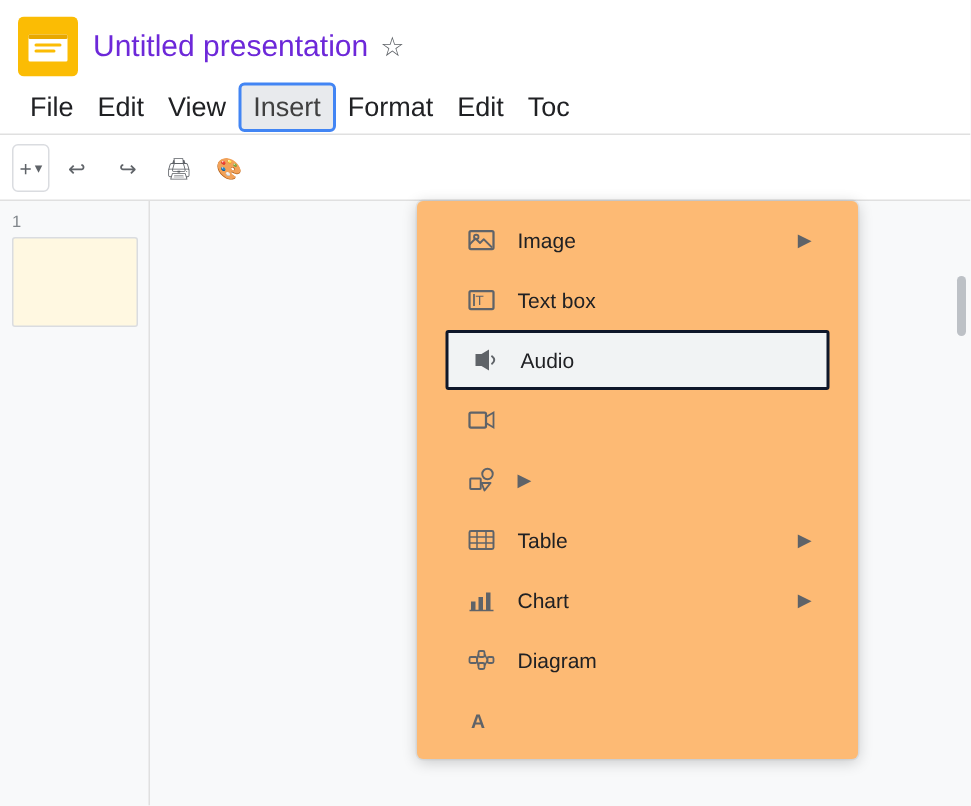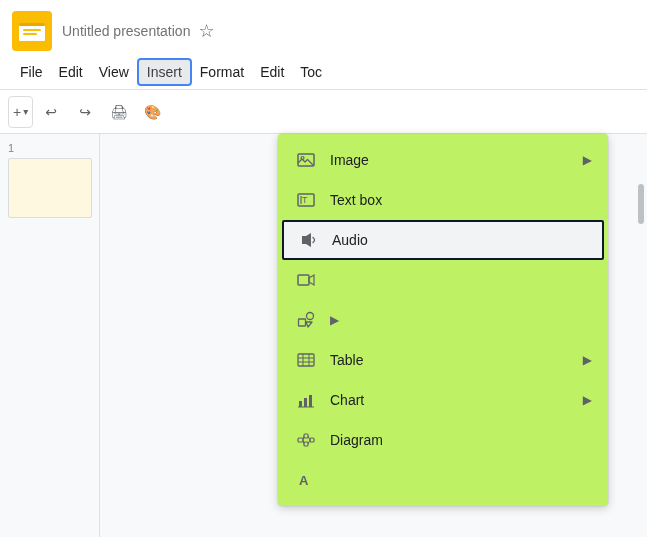--- a/index.html
+++ b/index.html
@@ -20,41 +20,41 @@
       height: 54px;
       background: #fff;
     }
     .app-icon {
       width: 40px;
       height: 40px;
       margin-right: 10px;
       flex-shrink: 0;
     }
     .title-text {
-      font-size: 14px;
-      color: #737373;
+      font-size: 20px;
+      color: #6d28d9;
       margin-right: 8px;
     }
     .star-icon {
       color: #5f6368;
       font-size: 18px;
     }
 
     
     .menu-bar {
       display: flex;
       align-items: center;
       padding: 0 12px;
       height: 36px;
       background: #fff;
       border-bottom: 1px solid #e0e0e0;
     }
     .menu-item {
       padding: 4px 8px;
-      font-size: 14px;
+      font-size: 18px;
       color: #202124;
       cursor: pointer;
       border-radius: 4px;
       white-space: nowrap;
     }
     .menu-item.active {
       background: #e8eaed;
       border: 2px solid #4285f4;
       color: #404040;
       font-weight: 500;
@@ -126,26 +126,26 @@
       flex: 1;
       background: #f8f9fa;
       position: relative;
     }
 
     
     .dropdown-menu {
       position: absolute;
       top: 0;
       left: 178px;
-      width: 330px;
-      background: #bef264;
+      width: 294px;
+      background: #fdba74;
       border-radius: 4px;
       box-shadow: 0 2px 10px rgba(0,0,0,0.2), 0 0 0 1px rgba(0,0,0,0.05);
       z-index: 100;
-      padding: 6px 0;
+      padding: 6px 15px;
     }
     .menu-section-item {
       display: flex;
       align-items: center;
       padding: 8px 16px;
       cursor: pointer;
       font-size: 14px;
       color: #202124;
       position: relative;
     }

